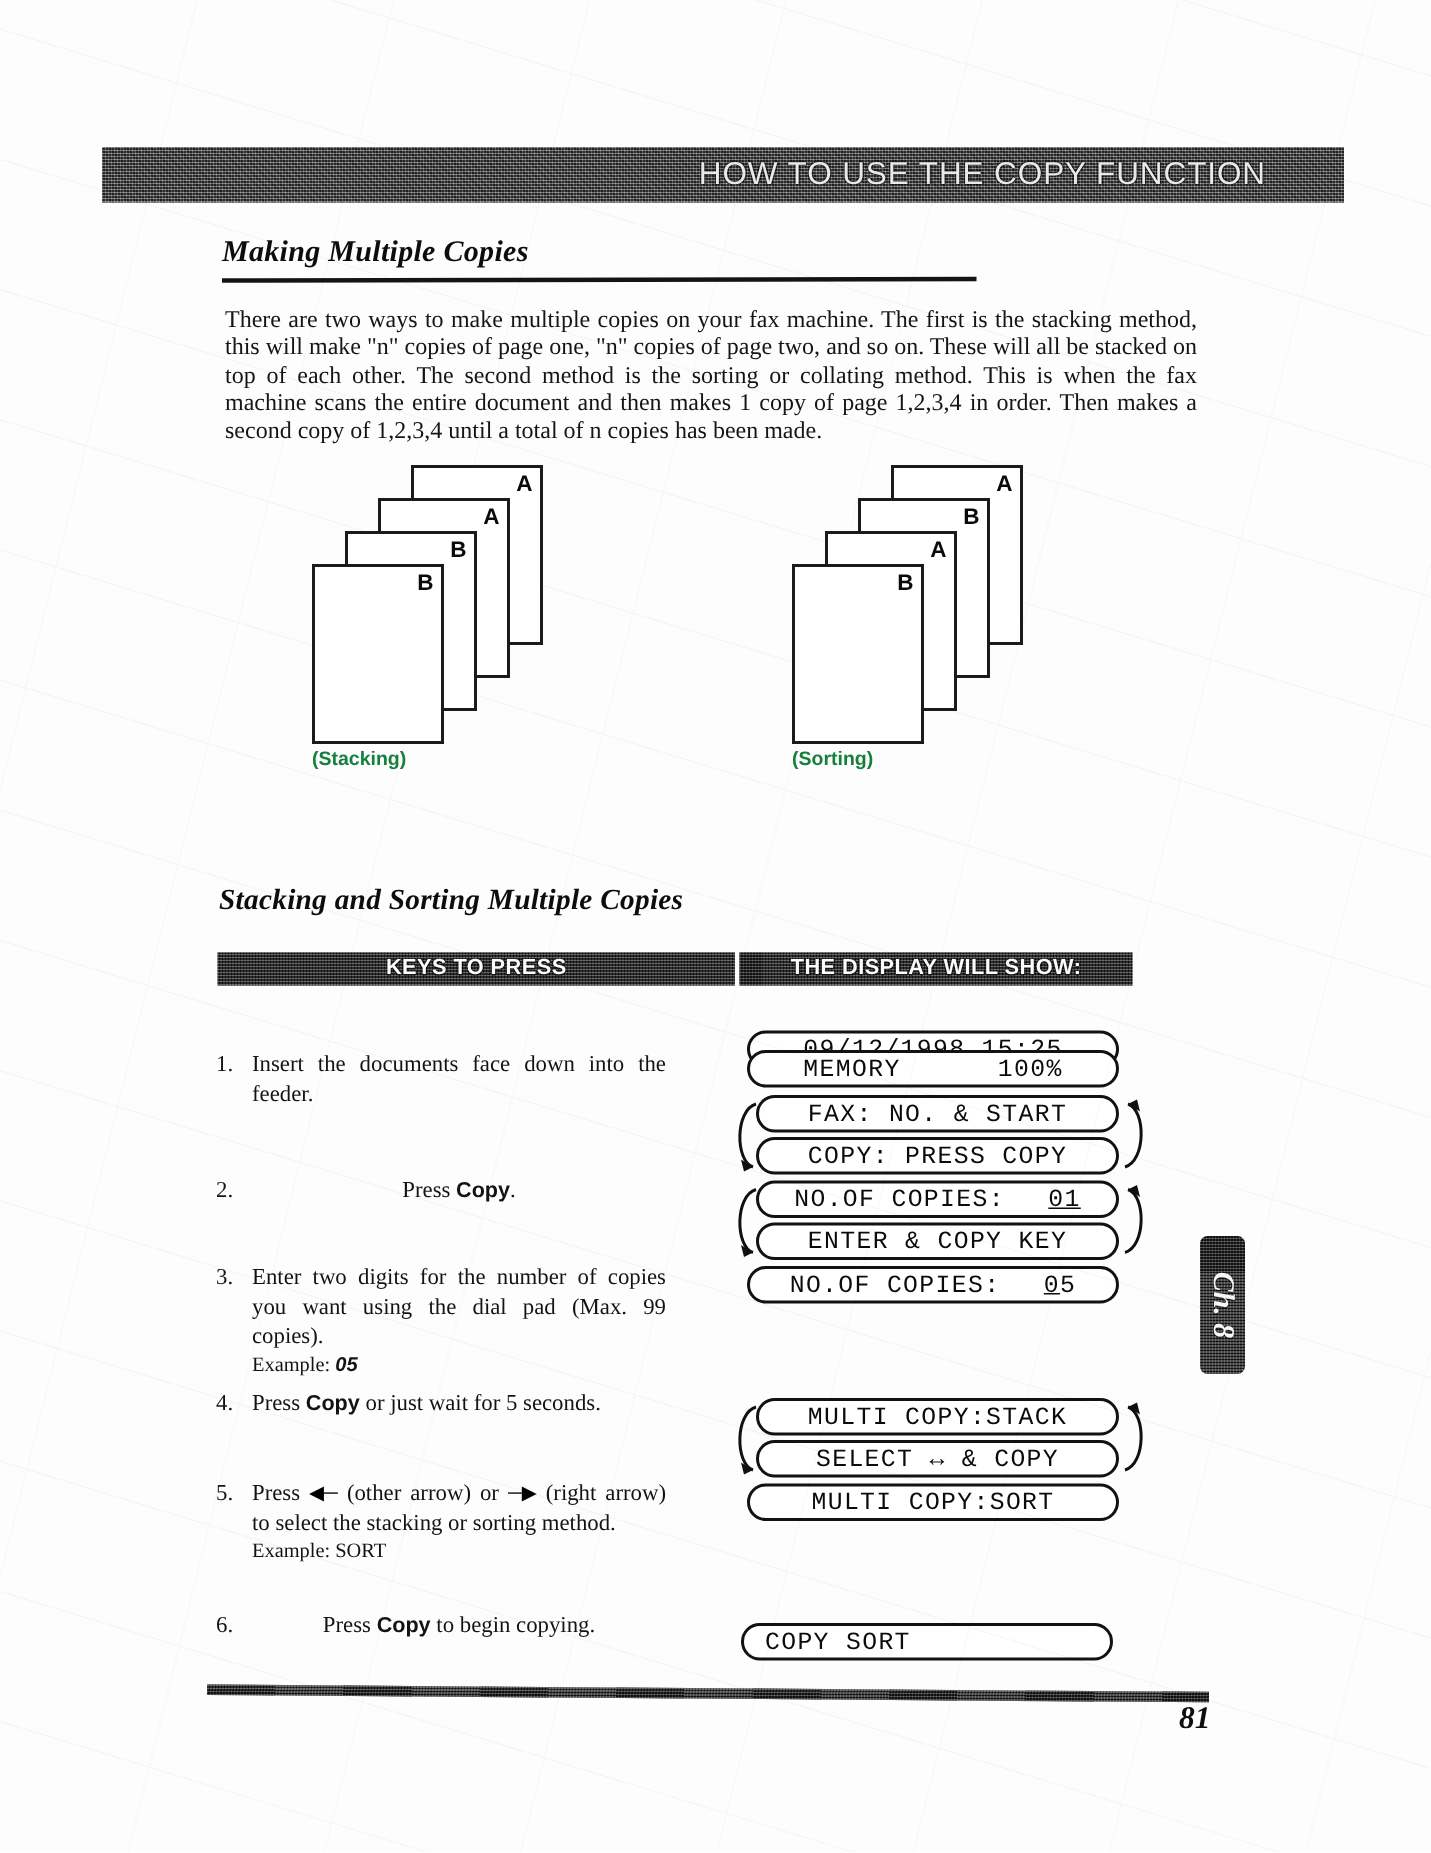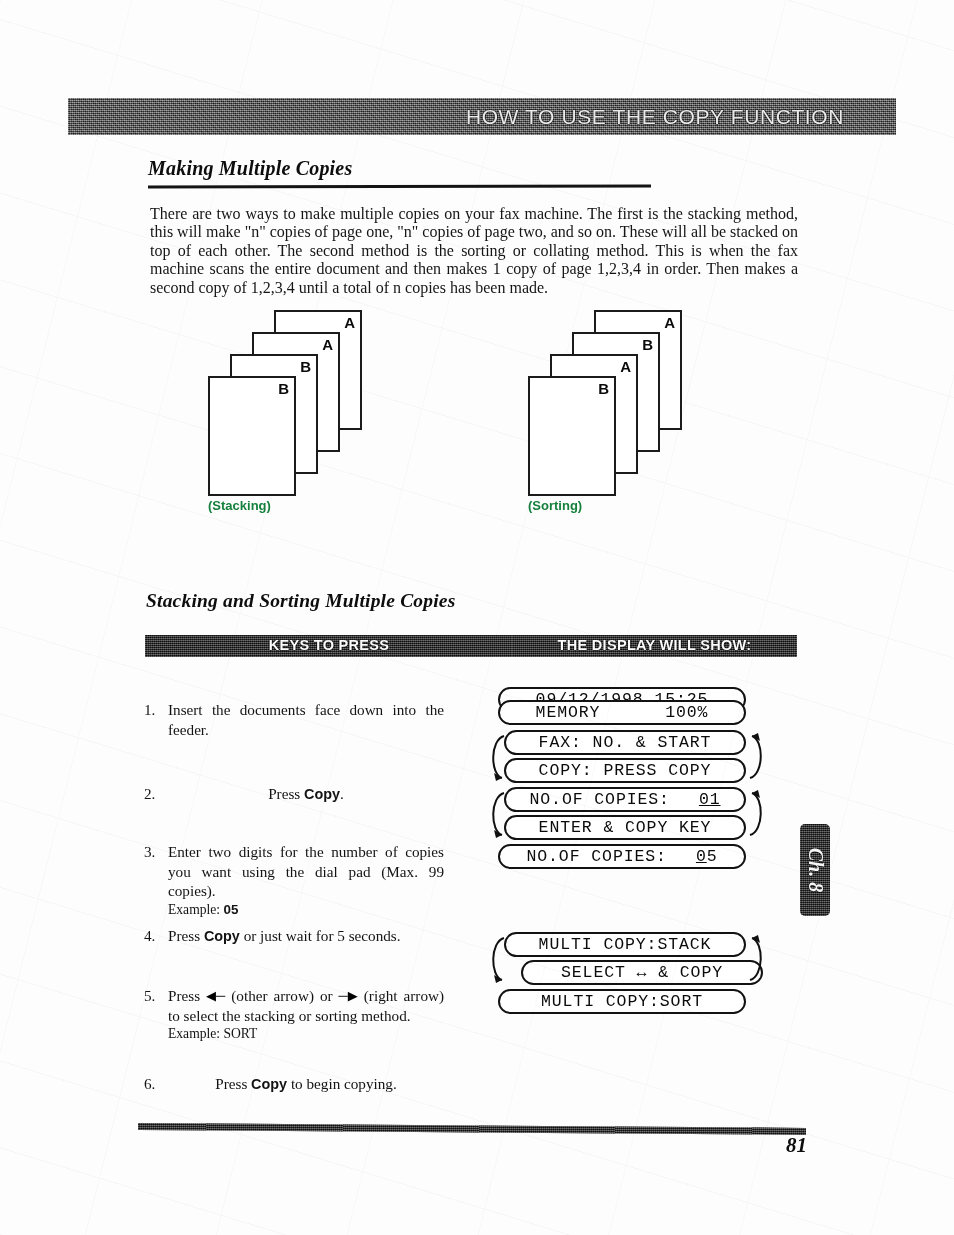--- a/index.html
+++ b/index.html
@@ -138,24 +138,23 @@
     font-weight: bold;
     font-size: 13px;
     color: #15803d;
     white-space: nowrap;
   }
 
   
   .col-bar {
     position: absolute;
     height: 22px;
-    padding-left: 23px;
   }
   #bar-keys    { left: 145px; top: 635px; width: 345px; }
-  #bar-display { left: 512px; top: 635px; width: 262px; }
+  #bar-display { left: 493px; top: 635px; width: 262px; }
   .col-bar .bar-label {
     position: absolute;
     left: 0;
     right: 0;
     top: 50%;
     transform: translateY(-54%);
     text-align: center;
     font-family: "Liberation Sans", sans-serif;
     font-weight: bold;
     font-size: 14.5px;
@@ -191,21 +190,21 @@
   }
   .step .txt.nojust { text-align: center; }
   .step b { font-family: "Liberation Sans", sans-serif; font-size: 14.4px; font-weight: bold; }
   .step .example {
     display: block;
     margin-left: 24px;
     font-size: 13.6px;
     line-height: 17px;
     text-align: left;
   }
-  .step .example b { font-family: "Liberation Sans", sans-serif; font-size: 13.4px; }
+  .step .example b { font-family: "Liberation Sans", sans-serif; font-size: 13.4px; font-style: italic; }
   .arrow-glyph {
     display: inline-block;
     font-size: 13px;
     line-height: 1;
     color: #000;
     transform: translateY(-1px);
     letter-spacing: 0;
   }
 
   #step-1 { top: 700px; }
@@ -237,21 +236,21 @@
   .lcd u { text-decoration: underline; text-underline-offset: 1px; margin-left: 29px; }
 
   #lcd-datetime { left: 498px; top: 687px; width: 248px; }
   #lcd-memory   { left: 498px; top: 700px; width: 248px; }
   #lcd-fax      { left: 504px; top: 730px; width: 242px; }
   #lcd-copy     { left: 504px; top: 758px; width: 242px; }
   #lcd-copies01 { left: 504px; top: 787px; width: 242px; }
   #lcd-entercopy{ left: 504px; top: 815px; width: 242px; }
   #lcd-copies05 { left: 498px; top: 844px; width: 248px; }
   #lcd-stack    { left: 504px; top: 932px; width: 242px; }
-  #lcd-select   { left: 521px; top: 960px; width: 242px; }
+  #lcd-select   { left: 504px; top: 960px; width: 242px; }
   #lcd-sort     { left: 498px; top: 989px; width: 248px; }
   #lcd-copysort { left: 494px; top: 1082px; width: 248px; }
 
   
   .cycle {
     position: absolute;
     width: 24px;
     height: 58px;
     pointer-events: none;
   }
@@ -414,20 +413,21 @@
 
   <div id="lcd-copies01" class="lcd"><span>NO.OF COPIES:</span><u>01</u></div>
   <div id="lcd-entercopy" class="lcd">ENTER &amp; COPY KEY</div>
 
   <div id="lcd-copies05" class="lcd"><span>NO.OF COPIES:</span><u>0</u><span>5</span></div>
 
   <div id="lcd-stack" class="lcd">MULTI COPY:STACK</div>
   <div id="lcd-select" class="lcd">SELECT ↔ &amp; COPY</div>
   <div id="lcd-sort" class="lcd">MULTI COPY:SORT</div>
 
+  <div id="lcd-copysort" class="lcd left">COPY SORT</div>
 
   <svg id="cycle-fax-left" class="cycle" viewBox="0 0 24 58">
     <path d="M20 8 C6 12, 6 46, 18 50" fill="none" stroke="#101010" stroke-width="2"></path>
     <polygon points="18,50 10,45 12,53" fill="#101010"></polygon>
   </svg>
   <svg id="cycle-fax-right" class="cycle" viewBox="0 0 24 58">
     <path d="M4 50 C18 46, 18 12, 6 8" fill="none" stroke="#101010" stroke-width="2"></path>
     <polygon points="6,8 14,13 12,5" fill="#101010"></polygon>
   </svg>
 

